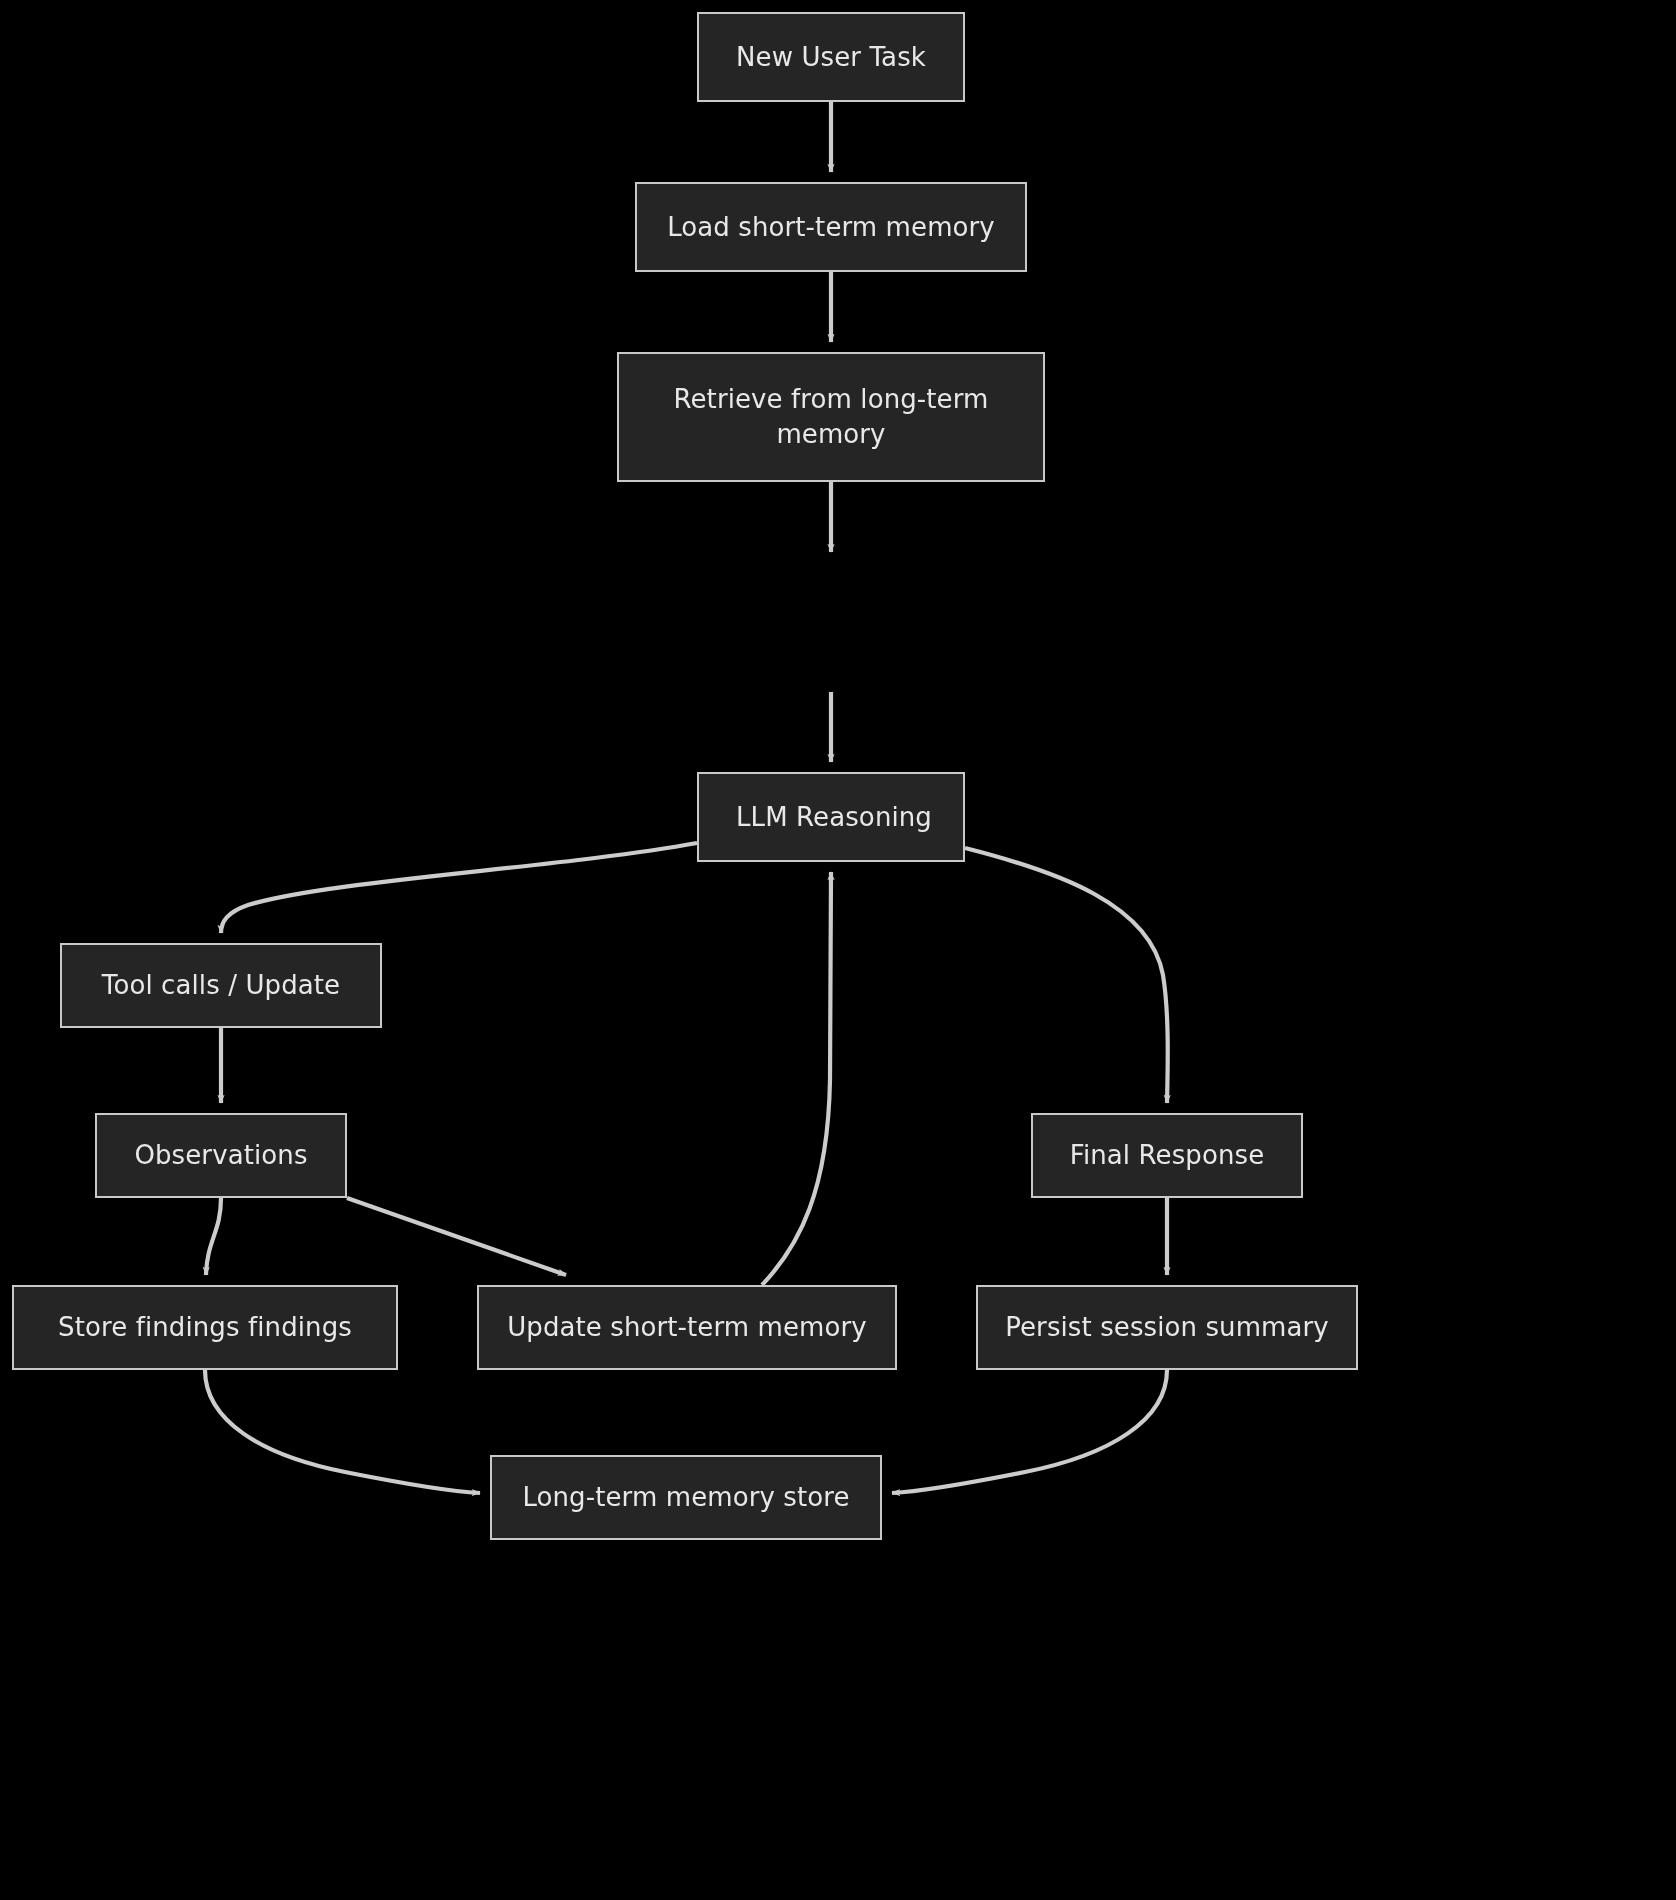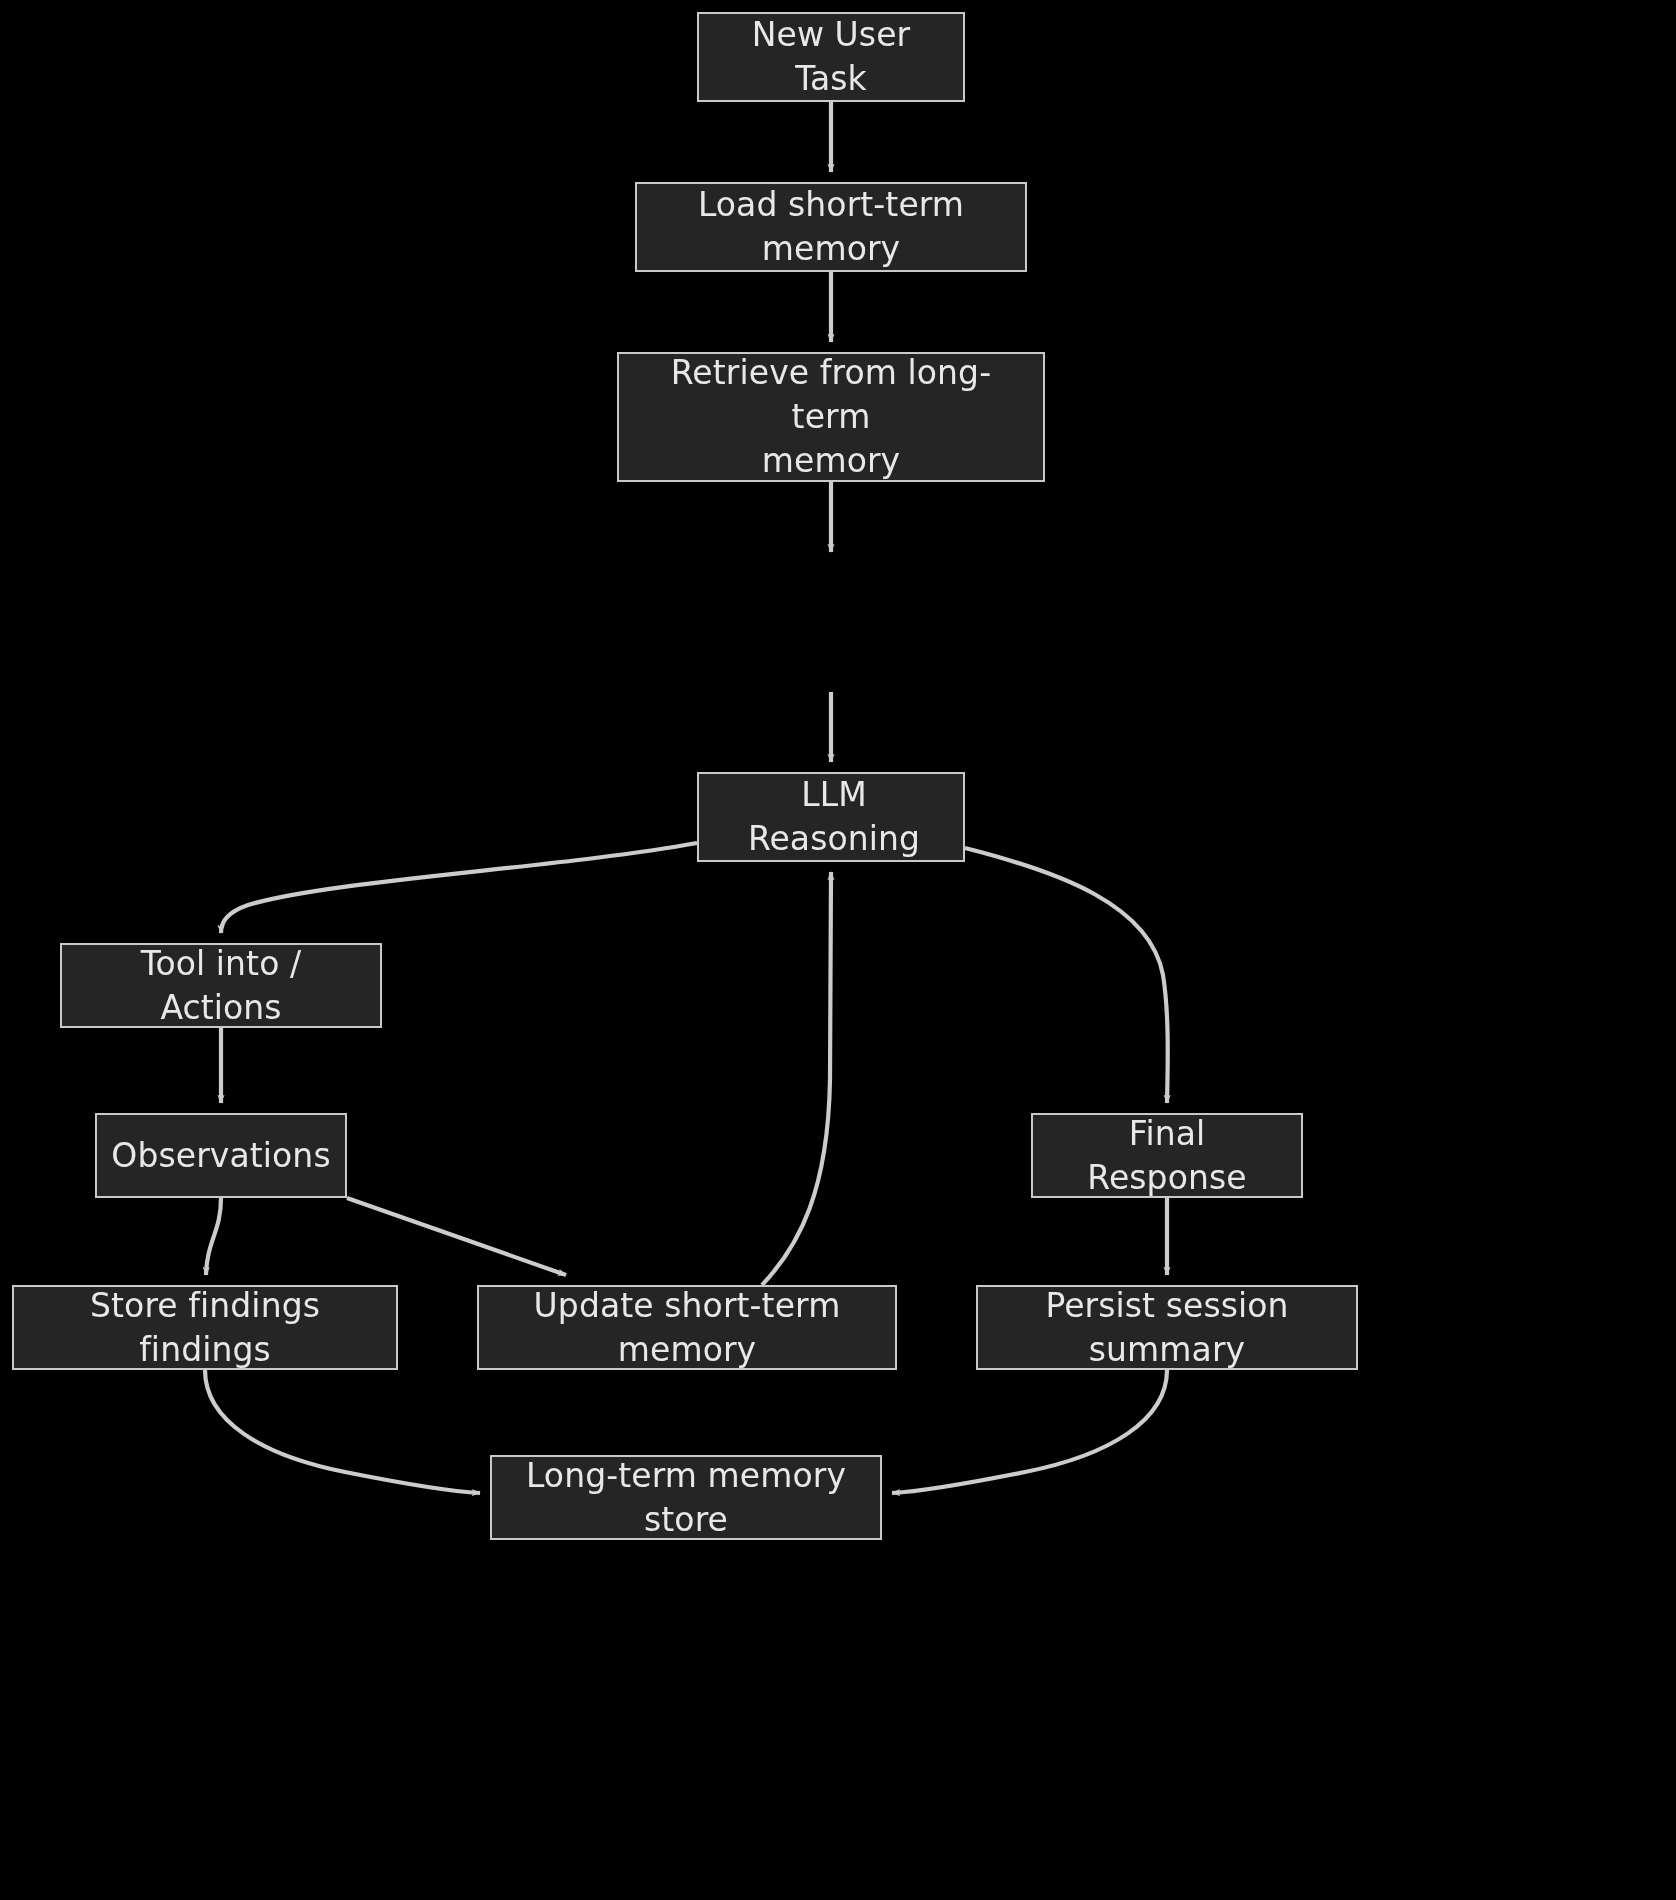--- a/index.html
+++ b/index.html
@@ -41,21 +41,21 @@
   .flow-node {
     position: absolute;
     box-sizing: border-box;
     background: #252526;
     border: 2px solid #c9c9c9;
     display: flex;
     align-items: center;
     justify-content: center;
     text-align: center;
     color: #e8e8e8;
-    font-size: 33px;
+    font-size: 26px;
     font-weight: 400;
     line-height: 1.33;
     letter-spacing: 0.1px;
     padding: 4px 14px;
     white-space: pre-line;
   }
 </style>
 </head>
 <body>
 
@@ -98,21 +98,21 @@
     <div class="flow-node" style="left:697px;  top:12px;   width:268px; height:90px;">New User Task</div>
 
     <div class="flow-node" style="left:635px;  top:182px;  width:392px; height:90px;">Load short-term memory</div>
 
     <div class="flow-node" style="left:617px;  top:352px;  width:428px; height:130px;">Retrieve from long-term
 memory</div>
 
 
     <div class="flow-node" style="left:697px;  top:772px;  width:268px; height:90px;padding-left:20px;">LLM Reasoning</div>
 
-    <div class="flow-node" style="left:60px;   top:943px;  width:322px; height:85px;">Tool into / Actions</div>
+    <div class="flow-node" style="left:60px;   top:943px;  width:322px; height:85px;">Tool calls / Update</div>
 
     <div class="flow-node" style="left:95px;   top:1113px; width:252px; height:85px;">Observations</div>
 
     <div class="flow-node" style="left:1031px; top:1113px; width:272px; height:85px;">Final Response</div>
 
     <div class="flow-node" style="left:12px;   top:1285px; width:386px; height:85px;">Store findings findings</div>
 
     <div class="flow-node" style="left:477px;  top:1285px; width:420px; height:85px;">Update short-term memory</div>
 
     <div class="flow-node" style="left:976px;  top:1285px; width:382px; height:85px;">Persist session summary</div>

